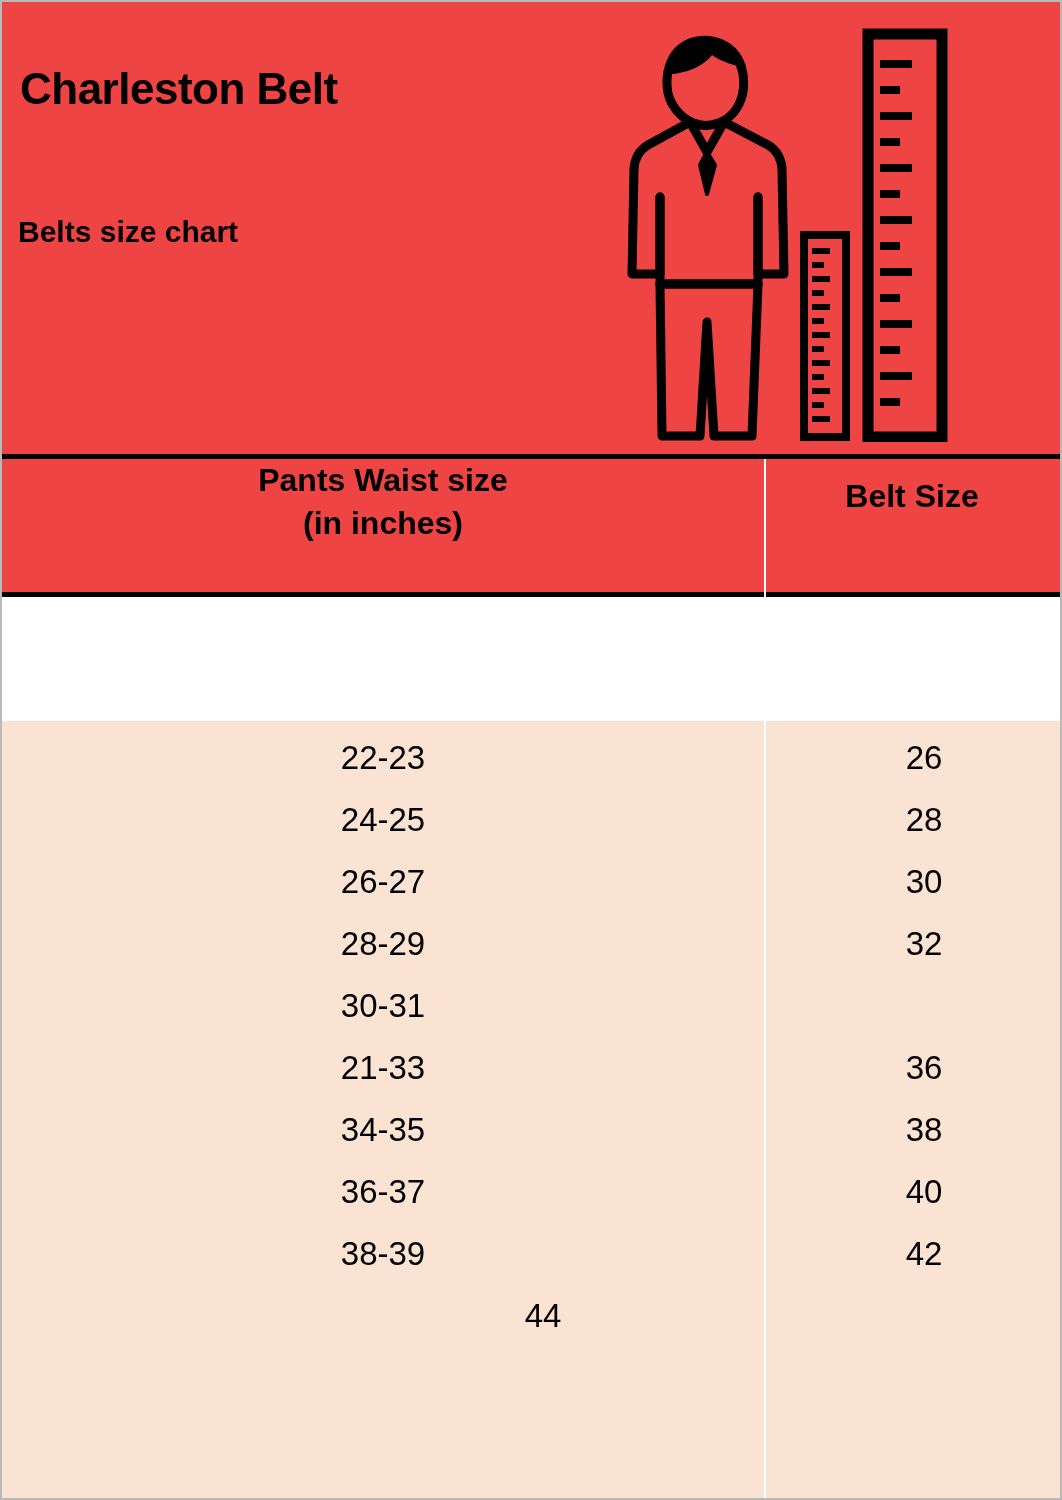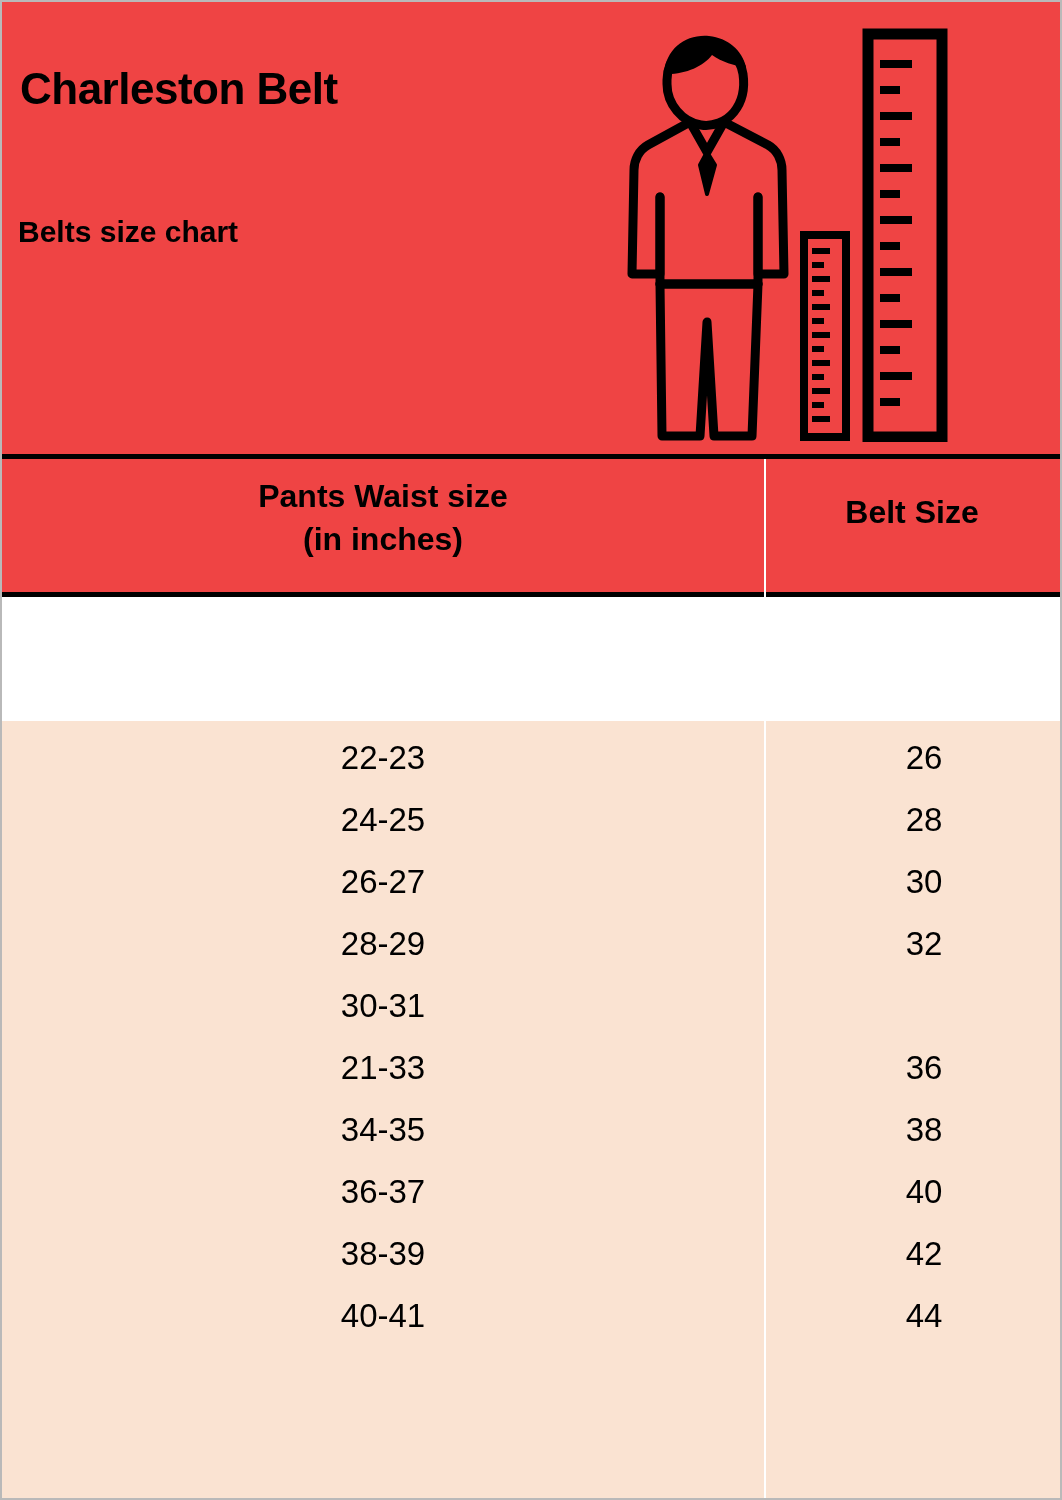--- a/index.html
+++ b/index.html
@@ -71,27 +71,27 @@
     position: absolute;
     left: 0;
     right: 0;
     top: 457px;
     height: 133px;
     display: flex;
   }
   .th-left {
     width: 762px;
     text-align: center;
-    padding-top: 16px;
+    padding-top: 0;
     box-sizing: border-box;
   }
   .th-right {
     flex: 1;
     text-align: center;
-    padding-top: 32px;
+    padding-top: 16px;
     box-sizing: border-box;
   }
   .th-line {
     font-size: 32px;
     font-weight: bold;
     color: #000000;
     line-height: 1.35;
   }
 
   .tbody {
@@ -242,21 +242,20 @@
         </div>
         <div class="row">
           <div class="cell cell-waist">36-37</div>
           <div class="cell cell-belt">40</div>
         </div>
         <div class="row">
           <div class="cell cell-waist">38-39</div>
           <div class="cell cell-belt">42</div>
         </div>
         <div class="row">
-          <div class="cell cell-waist">40-41</div>
           <div class="cell cell-belt">44</div>
         </div>
       </div>
 
   </div>
 
   <div class="col-divider"></div>
 </div>
 
 </body></html>

